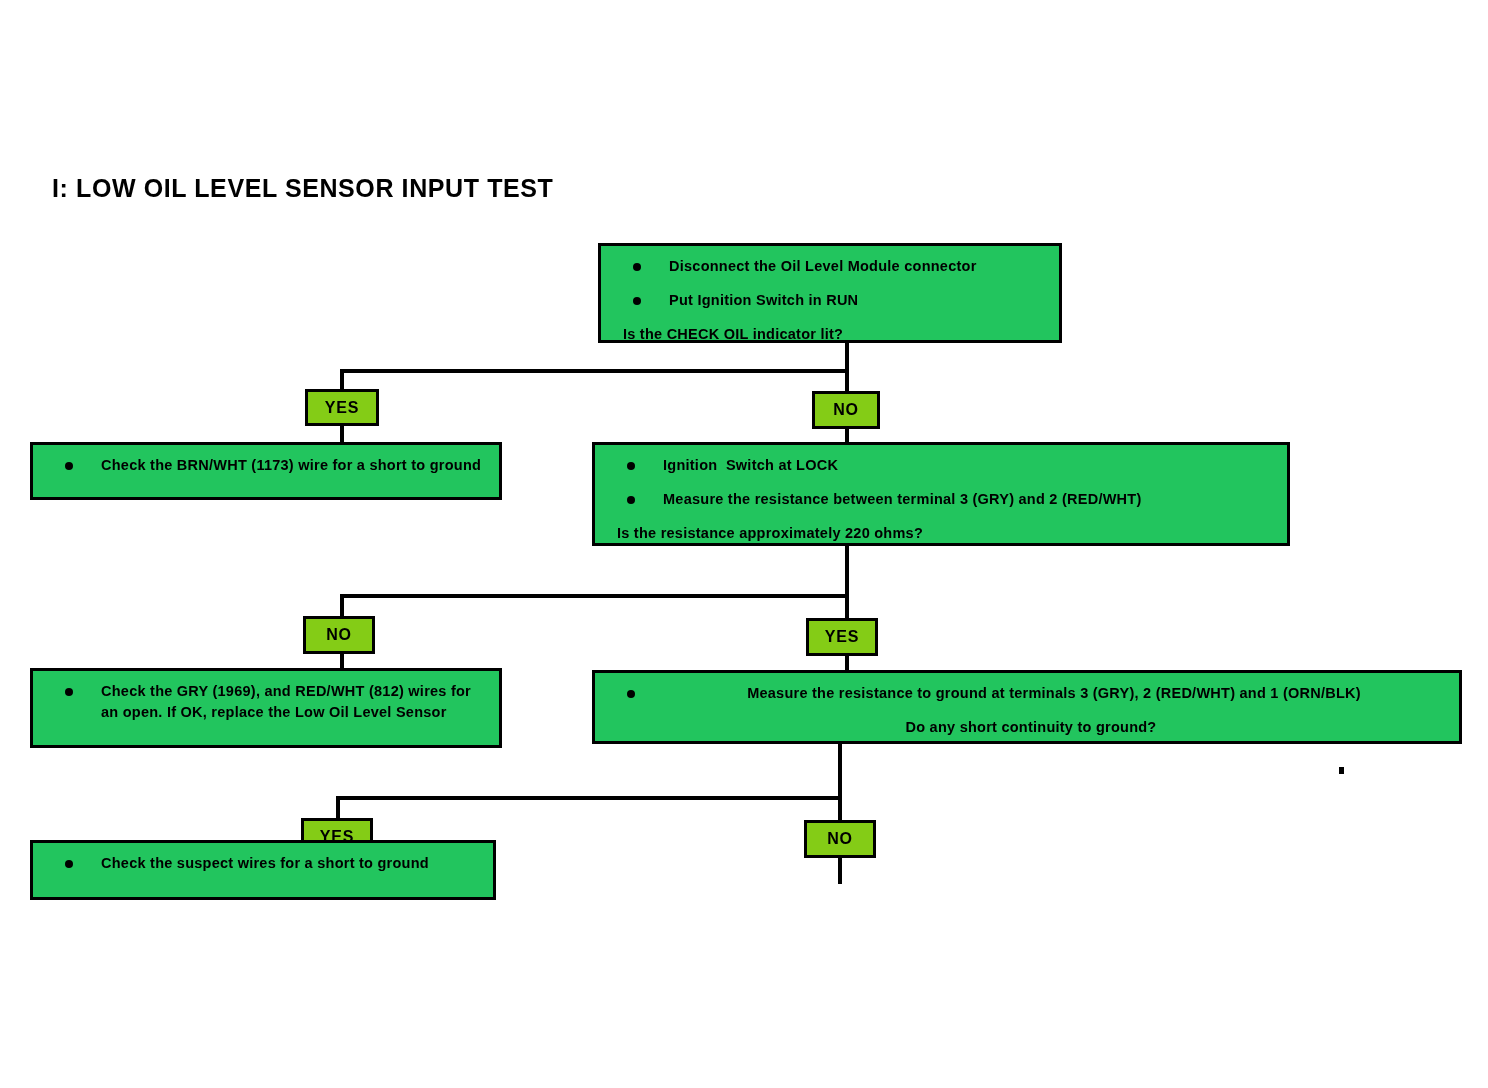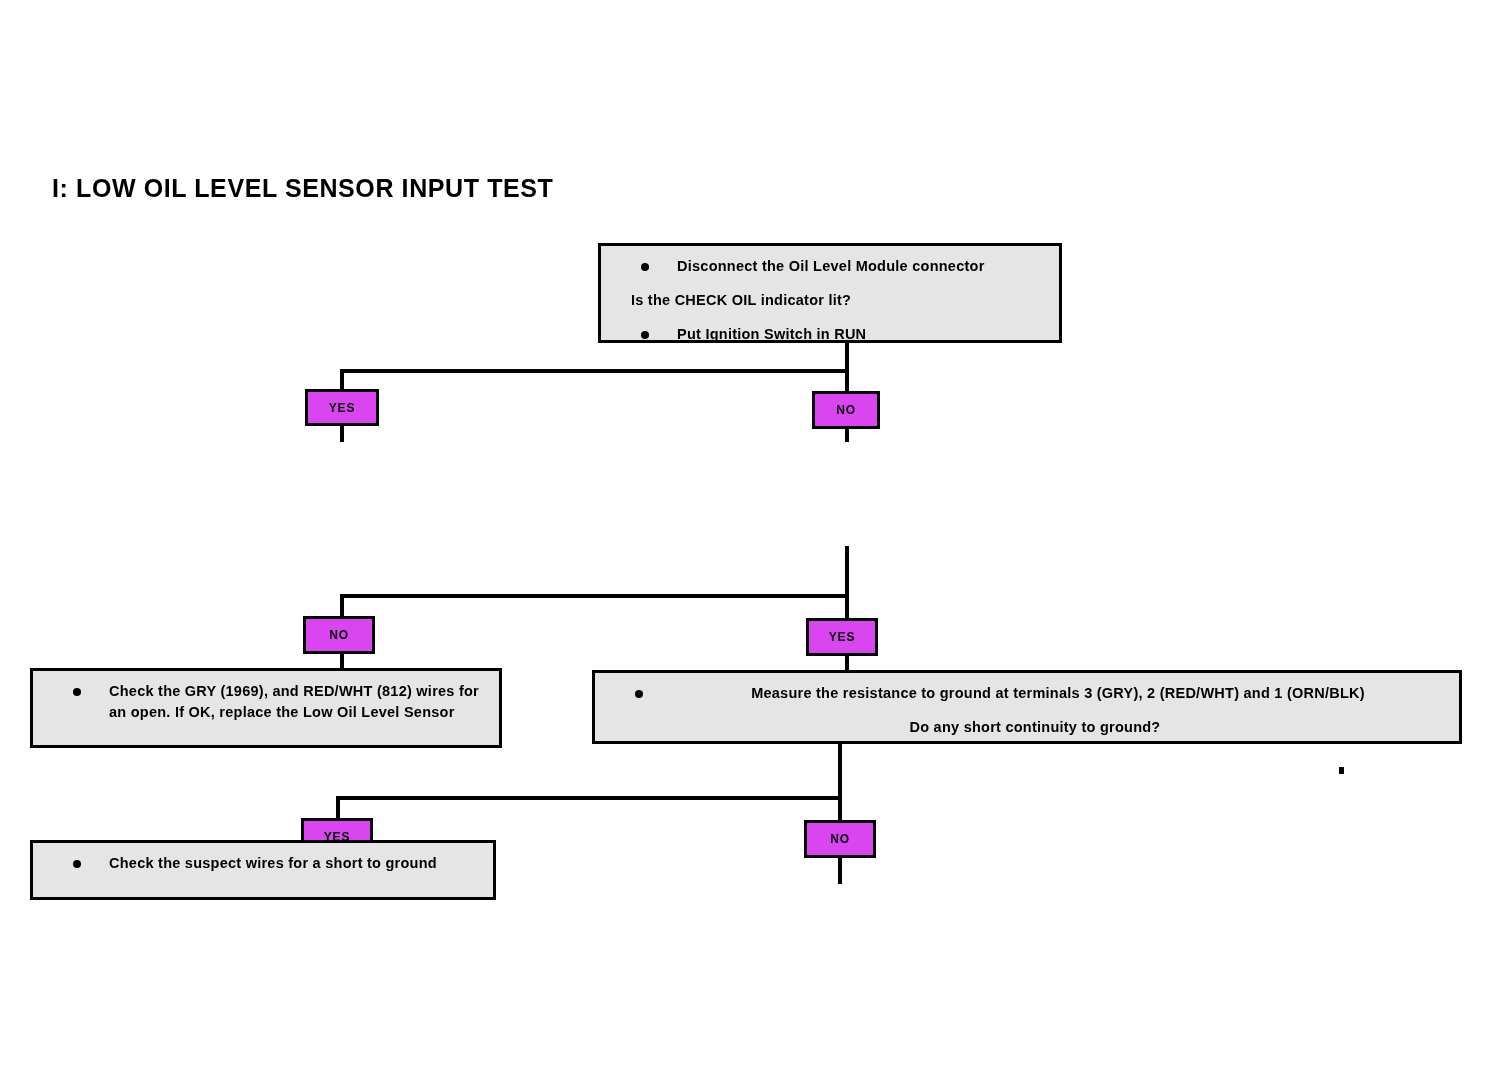--- a/index.html
+++ b/index.html
@@ -34,22 +34,22 @@
     font-weight: bold;
     letter-spacing: 0.6px;
     white-space: nowrap;
   }
 
   
   .node {
     position: absolute;
     box-sizing: border-box;
     border: 3px solid #000;
-    background: #e5e5e5;
-    padding: 10px 14px 10px 30px;
+    background: #22c55e;
+    padding: 10px 14px 10px 22px;
   }
   .node .line {
     position: relative;
     font-size: 14.5px;
     font-weight: bold;
     letter-spacing: 0.25px;
     line-height: 21px;
     white-space: pre-wrap;
   }
   .node .line + .line { margin-top: 13px; }
@@ -70,25 +70,25 @@
   }
   .plain {
     padding-left: 0;
   }
 
   
   .decision {
     position: absolute;
     box-sizing: border-box;
     border: 3px solid #000;
-    background: #d946ef;
+    background: #84cc16;
     display: flex;
     align-items: center;
     justify-content: center;
-    font-size: 12px;
+    font-size: 16px;
     font-weight: bold;
     letter-spacing: 0.8px;
   }
 
   
   .conn {
     position: absolute;
     background: #000;
   }
 
@@ -101,43 +101,51 @@
 </style>
 </head>
 <body>
 
 <div id="canvas">
 
   <div class="page-title">I: LOW OIL LEVEL SENSOR INPUT TEST</div>
 
   <div class="node" style="left:598px; top:227px; width:464px; height:100px;">
     <div class="line bullet">Disconnect the Oil Level Module connector</div>
+    <div class="line bullet">Put Ignition Switch in RUN</div>
     <div class="line plain">Is the CHECK OIL indicator lit?</div>
-    <div class="line bullet">Put Ignition Switch in RUN</div>
   </div>
 
   <div class="conn" style="left:845px; top:327px; width:4px; height:29px;"></div>
 
   <div class="conn" style="left:340px; top:353px; width:509px; height:4px;"></div>
 
   <div class="conn" style="left:340px; top:353px; width:4px; height:20px;"></div>
 
   <div class="conn" style="left:845px; top:353px; width:4px; height:22px;"></div>
 
   <div class="decision" style="left:305px; top:373px; width:74px; height:37px;">
     <span>YES</span>
   </div>
   <div class="decision" style="left:812px; top:375px; width:68px; height:38px;">
     <span>NO</span>
   </div>
 
   <div class="conn" style="left:340px; top:410px; width:4px; height:16px;"></div>
   <div class="conn" style="left:845px; top:413px; width:4px; height:13px;"></div>
 
+  <div class="node" style="left:30px; top:426px; width:472px; height:58px;">
+    <div class="line bullet">Check the BRN/WHT (1173) wire for a short to ground</div>
+  </div>
 
+  <div class="node" style="left:592px; top:426px; width:698px; height:104px;">
+    <div class="line bullet">Ignition  Switch at LOCK</div>
+    <div class="line bullet">Measure the resistance between terminal 3 (GRY) and 2 (RED/WHT)</div>
+    <div class="line plain">Is the resistance approximately 220 ohms?</div>
+  </div>
 
   <div class="conn" style="left:845px; top:530px; width:4px; height:50px;"></div>
   <div class="conn" style="left:340px; top:578px; width:509px; height:4px;"></div>
   <div class="conn" style="left:340px; top:578px; width:4px; height:22px;"></div>
   <div class="conn" style="left:845px; top:578px; width:4px; height:24px;"></div>
 
   <div class="decision" style="left:303px; top:600px; width:72px; height:38px;">
     <span>NO</span>
   </div>
   <div class="decision" style="left:806px; top:602px; width:72px; height:38px;">

